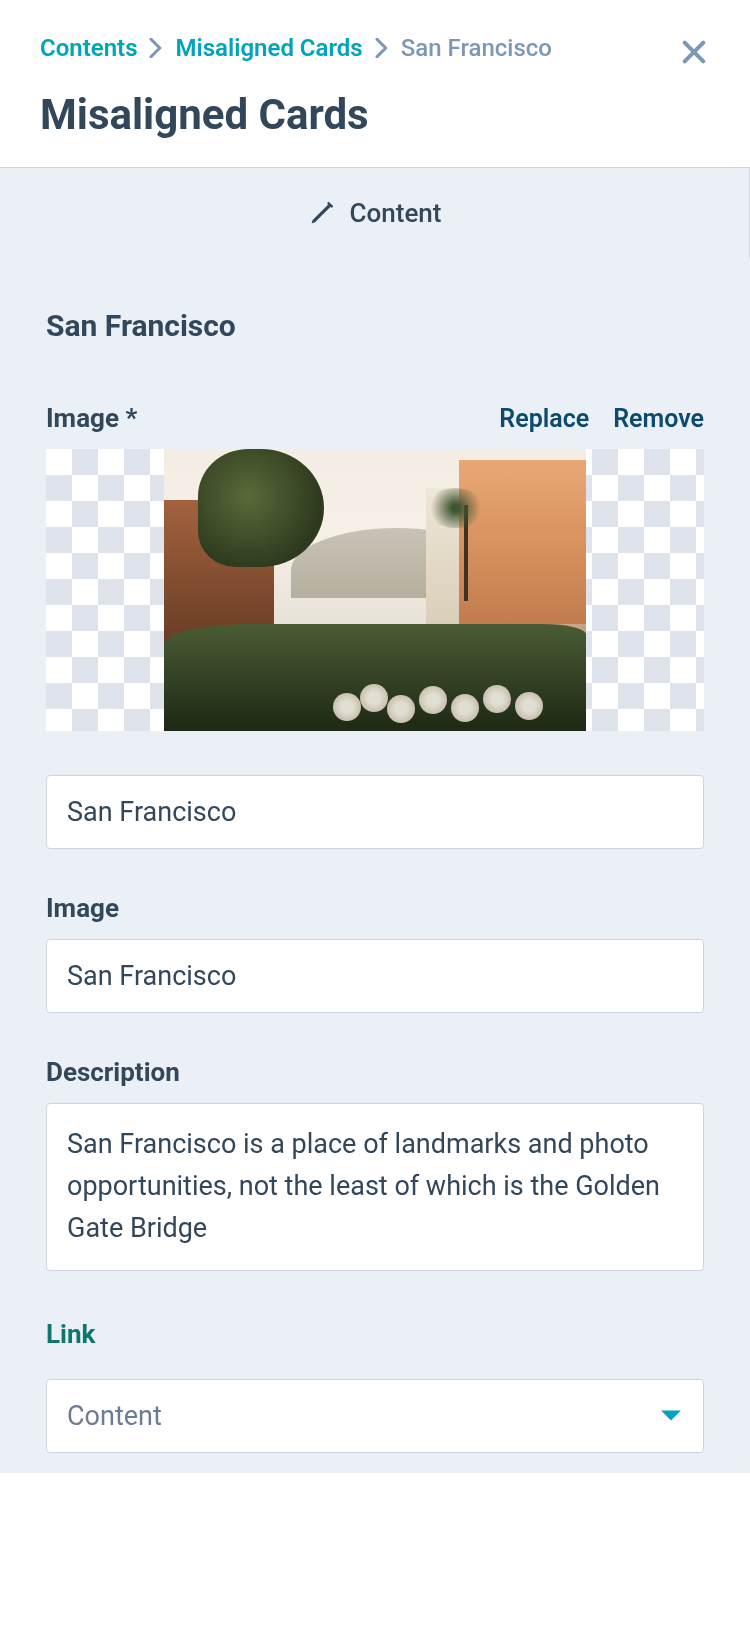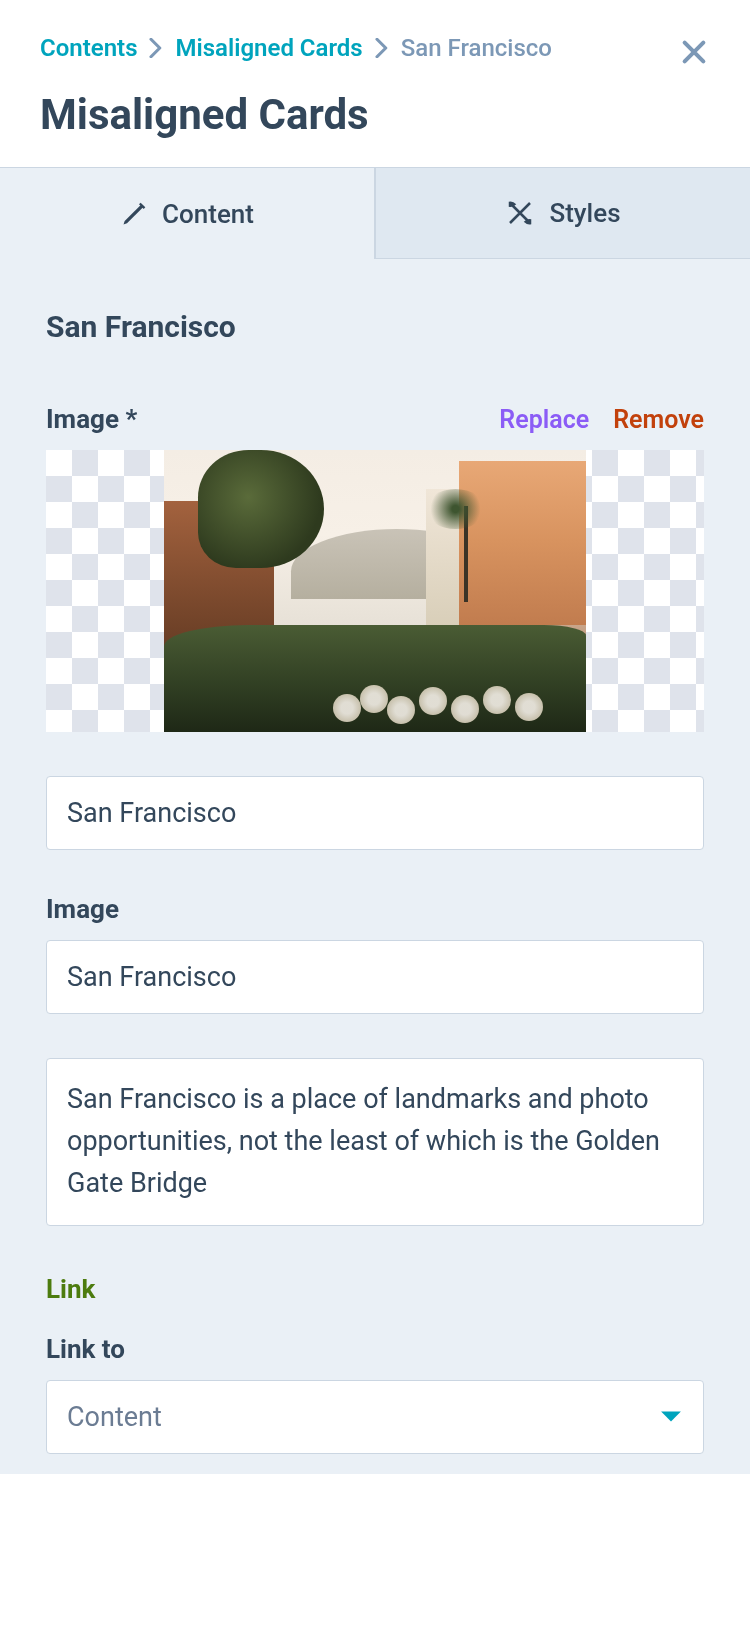--- a/index.html
+++ b/index.html
@@ -91,22 +91,22 @@
     font-size: 26px;
     font-weight: 700;
     color: #33475b;
   }
   .field-actions {
     display: flex;
     gap: 24px;
     font-size: 25px;
     font-weight: 600;
   }
-  .action-link { color: #8b5cf6; cursor: pointer; }
-  .action-disabled { color: #c2410c; cursor: default; text-align: center; }
+  .action-link { color: #0c4a6e; cursor: pointer; }
+  .action-disabled { color: #0c4a6e; cursor: default; text-align: center; }
   
   .image-preview {
     width: 100%;
     height: 282px;
     background-color: #fff;
     background-image:
       linear-gradient(45deg, #dfe3eb 25%, transparent 25%),
       linear-gradient(-45deg, #dfe3eb 25%, transparent 25%),
       linear-gradient(45deg, transparent 75%, #dfe3eb 75%),
       linear-gradient(-45deg, transparent 75%, #dfe3eb 75%);
@@ -144,21 +144,21 @@
     padding: 20px 20px;
     font-size: 27px;
     color: #33475b;
     font-family: inherit;
   }
   .text-area { resize: none; line-height: 1.55; }
   
   .subheading {
     font-size: 26px;
     font-weight: 700;
-    color: #4d7c0f;
+    color: #0f766e;
     margin-bottom: 30px;
   }
   
   .select-wrap { position: relative; }
   .select-box {
     appearance: none;
     color: #6b7c93;
     cursor: pointer;
     height: 74px;
     overflow: hidden;
@@ -202,30 +202,20 @@
 
 <div class="tabs">
   <div class="tab active">
     <span>
       <svg width="28" height="28" viewBox="0 0 24 24">
           <path d="M3 21 L6 20 L20 6 L18 4 L4 18 Z" fill="#33475b"></path>
           <path d="M17 3 L21 7" stroke="#33475b" stroke-width="2"></path>
         </svg>
     </span>
     <span>Content</span>
-  </div>
-  <div class="tab inactive">
-    <span>
-      <svg width="30" height="30" viewBox="0 0 24 24">
-          <path d="M4 20 L20 4 M4 4 L20 20" stroke="#33475b" stroke-width="2"></path>
-          <path d="M3 3 Q6 2 9 5 Q6 8 3 7 Z" fill="#33475b"></path>
-          <path d="M21 21 Q18 22 15 19 Q18 16 21 17 Z" fill="#33475b"></path>
-        </svg>
-    </span>
-    <span>Styles</span>
   </div>
 </div>
 
 <div class="content">
   <div class="section-title">San Francisco</div>
 
   <div class="field">
     <div class="field-header">
       <span class="field-label">Image *</span>
       <span class="field-actions">
@@ -263,29 +253,29 @@
   </div>
 
   <div class="field">
     <div class="field-header">
       <span class="field-label">Image</span>
     </div>
     <input type="text" class="text-input" value="San Francisco" style="">
   </div>
 
   <div class="field">
+    <div class="field-header">
+      <span class="field-label">Description</span>
+    </div>
     <textarea class="text-area" rows="3" style="">San Francisco is a place of landmarks and photo opportunities, not the least of which is the Golden Gate Bridge</textarea>
   </div>
 
   <div class="subheading">Link</div>
 
   <div class="field" style="margin-bottom:0">
-    <div class="field-header">
-      <span class="field-label">Link to</span>
-    </div>
     <div class="select-wrap">
       <div class="select-box">Content</div>
       <span class="select-caret">
         <svg width="22" height="14" viewBox="0 0 20 12">
             <path d="M1 1 L10 10 L19 1" fill="#00a4bd"></path>
           </svg>
       </span>
     </div>
   </div>
 </div>

